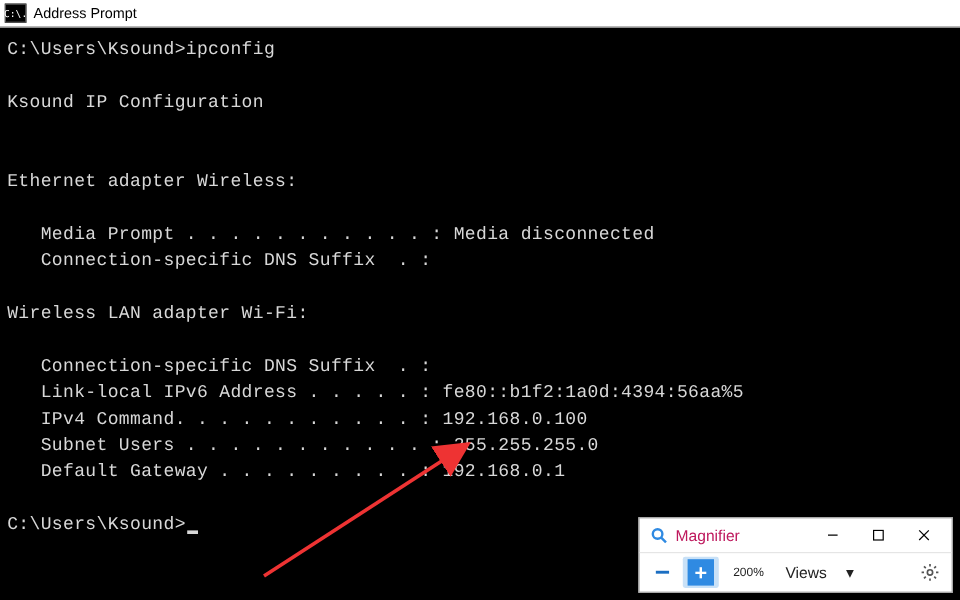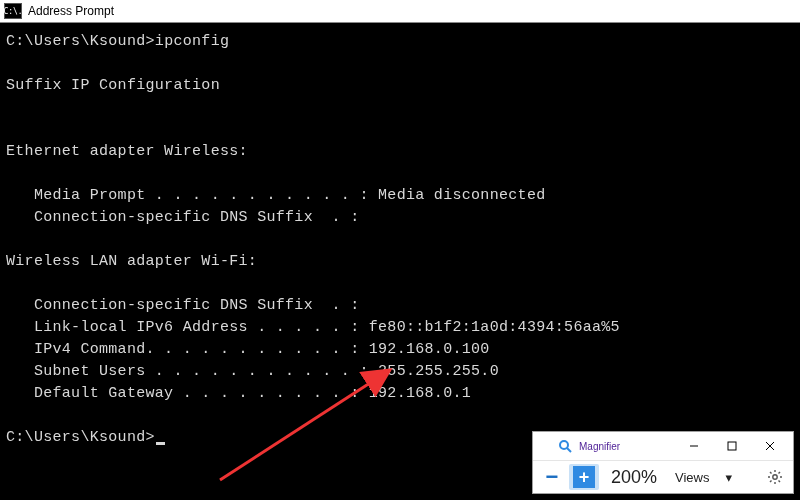--- a/index.html
+++ b/index.html
@@ -4,46 +4,46 @@
 <style>
   html,body{margin:0;padding:0;width:800px;height:500px;background:#fff;font-family:Consolas,'Courier New',monospace;overflow:hidden}
   .cmd-window{width:800px;height:500px;background:#000;color:#ccc;position:relative}
   .titlebar{height:22px;background:#fff;color:#000;display:flex;align-items:center;padding:0 4px;font-family:'Segoe UI',Tahoma,sans-serif;font-size:12px;border-bottom:1px solid #888}
   .titlebar .icon{width:16px;height:14px;background:#000;color:#fff;display:inline-flex;align-items:center;justify-content:center;font-size:8px;margin-right:6px;font-family:Consolas,monospace;border:1px solid #555}
   .term{padding:8px 6px;font-size:15px;line-height:22px;letter-spacing:0.3px;white-space:pre;color:#d8d8d8}
   .cursor{display:inline-block;width:9px;height:3px;background:#d8d8d8;vertical-align:-4px;margin-left:1px}
   .arrow{position:absolute;pointer-events:none}
   .arrow svg{overflow:visible}
   .magnifier{position:absolute;right:6px;bottom:6px;width:260px;background:#fff;border:1px solid #a0a0a0;box-shadow:2px 3px 12px rgba(0,0,0,.35);font-family:'Segoe UI',Tahoma,sans-serif}
-  .mag-title{height:28px;display:flex;align-items:center;padding:0 4px 0 24px;font-size:10px;color:#4c1d95}
+  .mag-title{height:28px;display:flex;align-items:center;padding:0 4px 0 8px;font-size:13px;color:#be185d}
   .mag-title .maglabel{flex:1}
   .mag-title .winbtn{width:38px;height:28px;display:flex;align-items:center;justify-content:center;color:#444}
   .mag-tools{height:32px;display:flex;align-items:center;border-top:1px solid #e5e5e5;padding:0 4px;gap:2px}
   .sq{width:30px;height:26px;display:flex;align-items:center;justify-content:center;border-radius:2px}
   .sq.minus{color:#1b6ec2;font-size:22px;font-weight:700}
   .sq.plus{background:#c9e1f7;color:#fff}
   .sq.plus .plusbox{width:22px;height:22px;background:#2f8ae2;display:flex;align-items:center;justify-content:center;font-size:18px;font-weight:700}
-  .zoomval{flex:0 0 auto;padding:0 10px;font-size:18px;color:#222}
+  .zoomval{flex:0 0 auto;padding:0 10px;font-size:10px;color:#222}
   .views{flex:0 0 auto;padding:0 6px;font-size:13px;color:#222;display:flex;align-items:center;gap:16px}
   .gear{margin-left:auto;width:28px;height:26px;display:flex;align-items:center;justify-content:center;color:#555}
   .mag-appicon{width:16px;height:16px;margin-right:6px;display:inline-flex;align-items:center;justify-content:center}
 </style>
 </head>
 <body>
 
 <div class="cmd-window">
 
   <div class="titlebar">
     <span class="icon">C:\.</span>
     <span>Address Prompt</span>
   </div>
 
   <div class="term"><span>C:\Users\Ksound&gt;</span><span>ipconfig</span>
 
-<span>Suffix IP Configuration</span>
+<span>Ksound IP Configuration</span>
 
 
 <span>Ethernet adapter Wireless:</span>
 
 <span>   Media Prompt . . . . . . . . . . . : Media disconnected</span>
 <span>   Connection-specific DNS Suffix  . :</span>
 
 <span>Wireless LAN adapter Wi-Fi:</span>
 
 <span>   Connection-specific DNS Suffix  . :</span>

